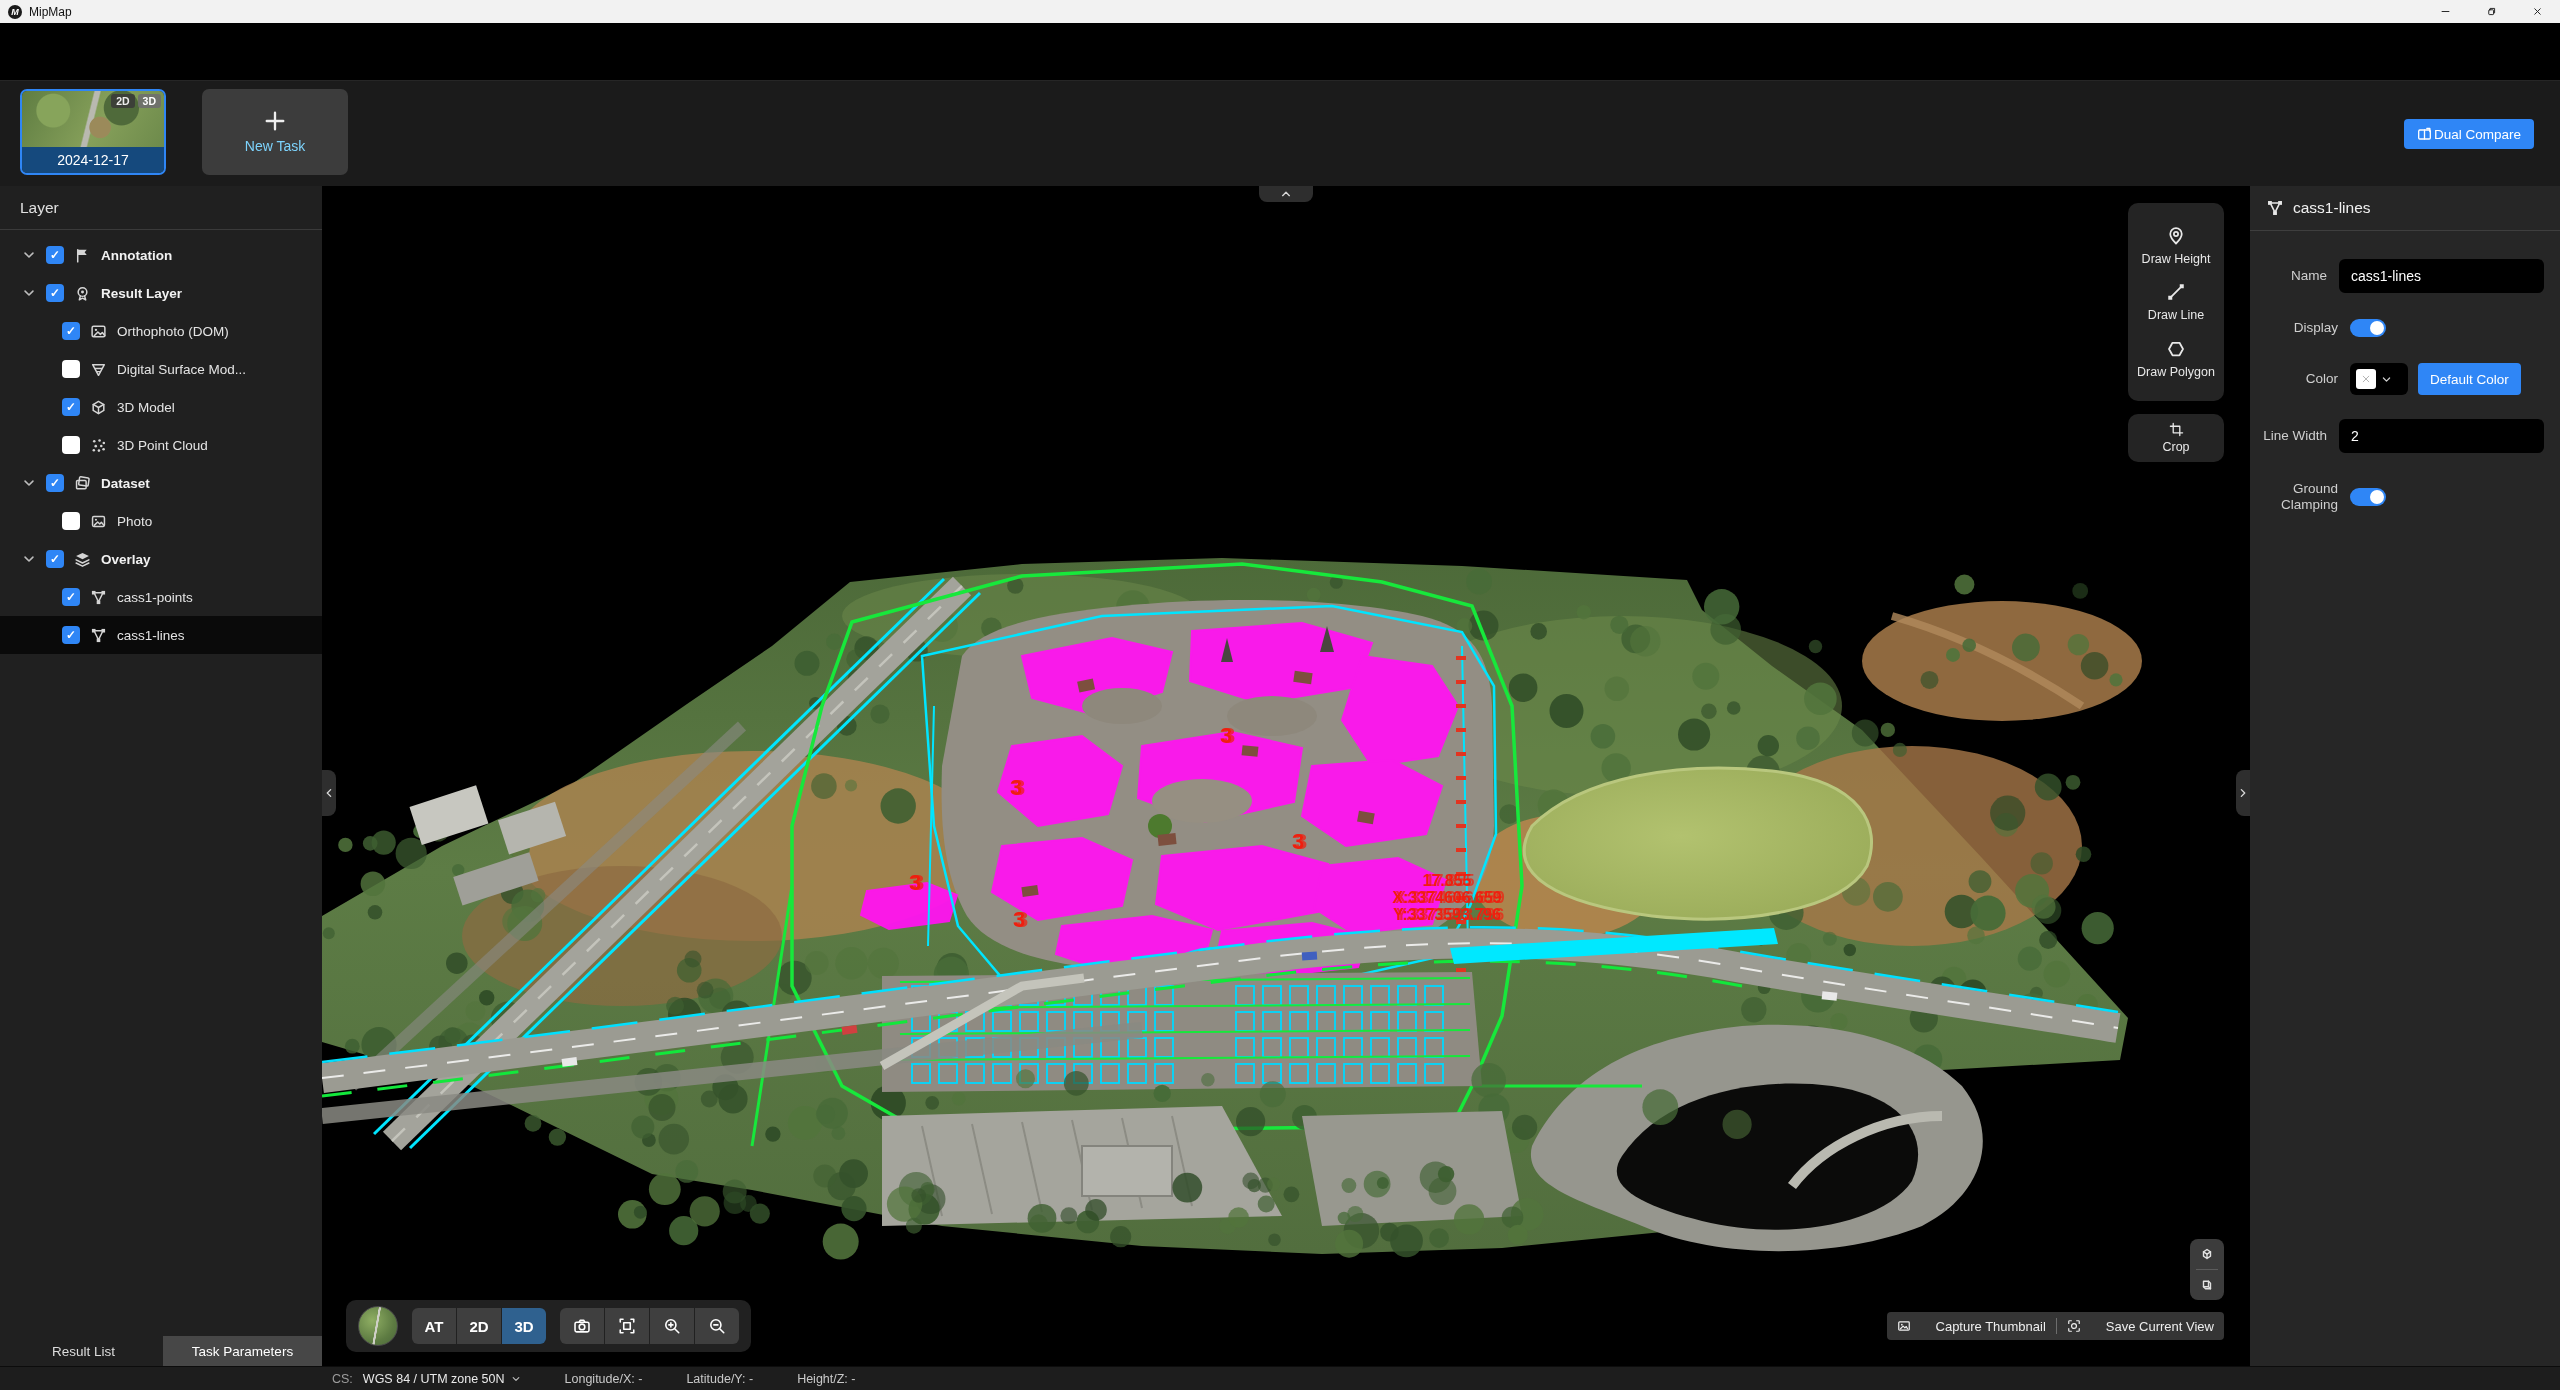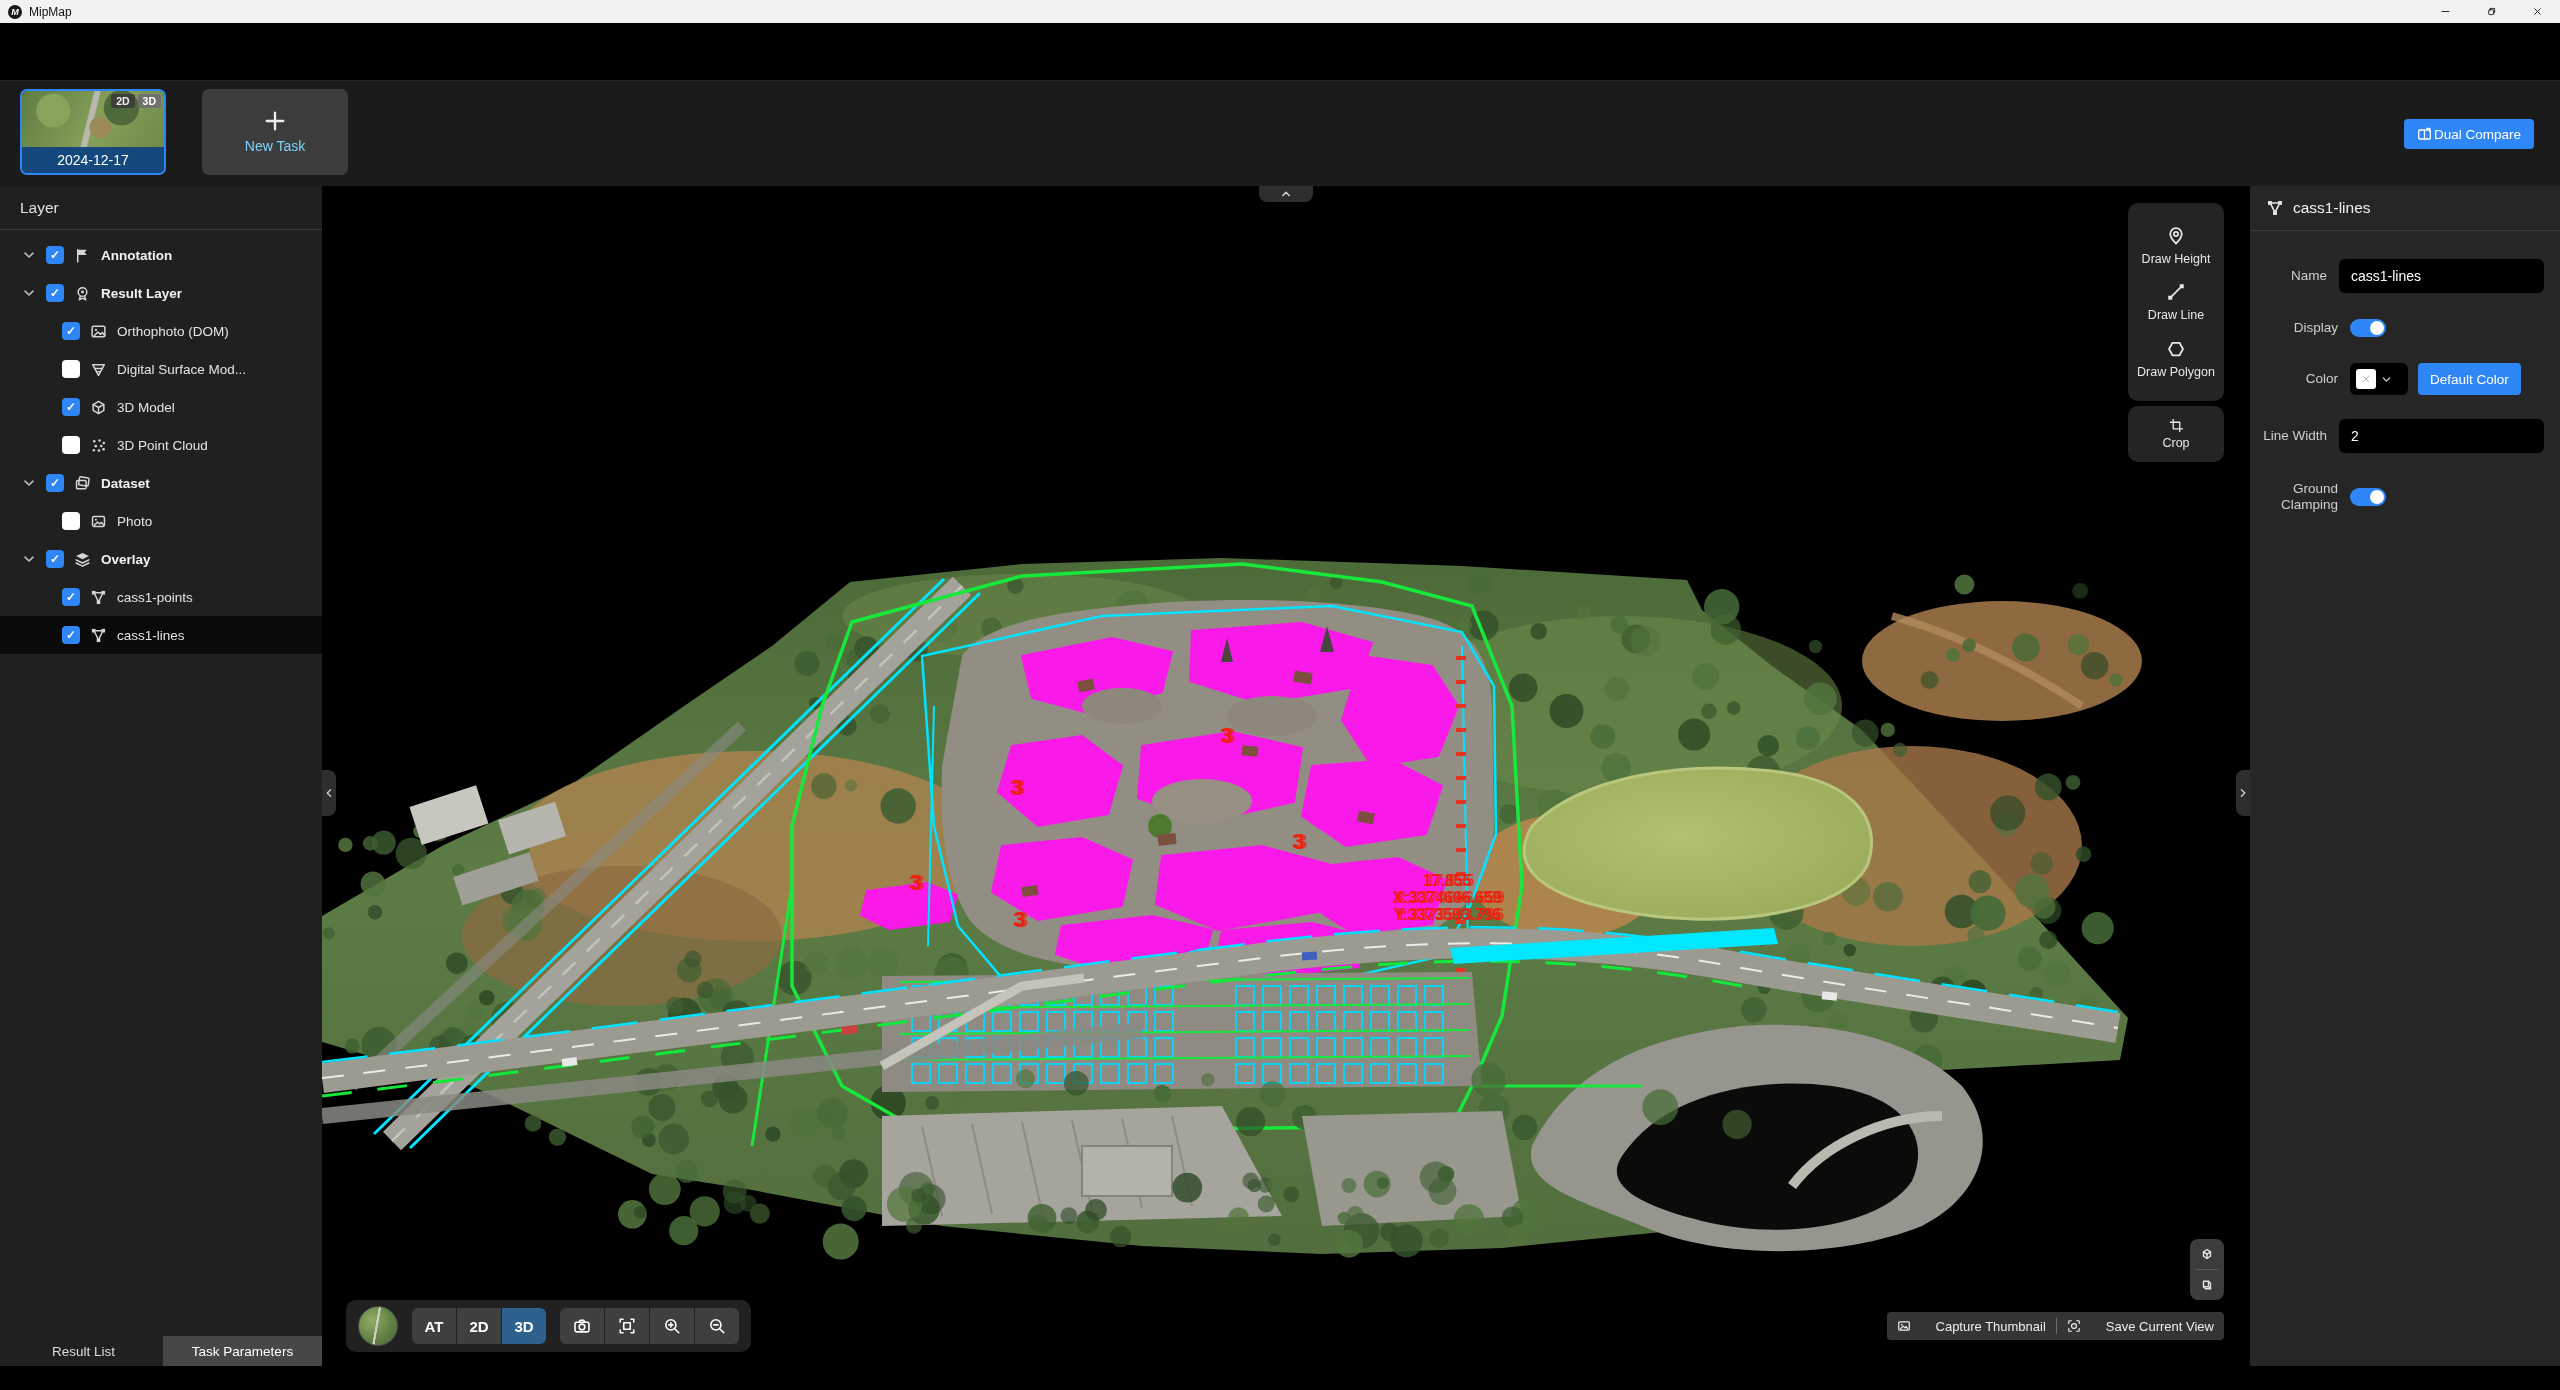--- a/index.html
+++ b/index.html
@@ -75,21 +75,21 @@
   .vp-handle .ic{width:12px;height:12px;}
   .vph-top{left:50%;top:0;transform:translateX(-50%);width:54px;height:16px;border-radius:0 0 8px 8px;}
   .vph-left{left:0;top:584px;width:14px;height:46px;border-radius:0 8px 8px 0;}
   .vph-right{right:0;top:584px;width:14px;height:46px;border-radius:8px 0 0 8px;}
 
   .draw-panel{position:absolute;right:26px;top:17px;width:96px;height:198px;border-radius:10px;background:#242424;
     display:flex;flex-direction:column;align-items:center;justify-content:space-evenly;padding:6px 0;}
   .tool{display:flex;flex-direction:column;align-items:center;gap:6px;color:#e8e8e8;}
   .tool .ic{width:20px;height:20px;}
   .tool-lb{font-size:12.5px;white-space:nowrap;}
-  .crop-card{position:absolute;right:26px;top:220px;width:96px;height:56px;border-radius:10px;background:#242424;
+  .crop-card{position:absolute;right:26px;top:228px;width:96px;height:48px;border-radius:10px;background:#242424;
     display:flex;flex-direction:column;align-items:center;justify-content:center;gap:3px;color:#e8e8e8;}
   .crop-card .ic{width:15px;height:15px;}
   .crop-lb{font-size:12.5px;}
 
   .bottom-toolbar{position:absolute;left:24px;bottom:14px;height:52px;border-radius:10px;background:#212121;
     display:flex;align-items:center;padding:0 12px;gap:14px;}
   .minimap{width:40px;height:40px;border-radius:50%;border:1px solid #4a4a4a;
     background:
      linear-gradient(100deg, rgba(0,0,0,0) 44%, #cfcfc6 45% 49%, rgba(0,0,0,0) 50%),
      radial-gradient(circle at 35% 35%, #8fae63, #5d7b42 62%, #49663a);}
@@ -1073,13 +1073,27 @@
       <input class="rp-input" type="text" value="2" style="">
     </div>
     <div class="rp-row" style="margin-top:28px;">
       <span class="rp-label">Ground Clamping</span>
       <span class="toggle">
           <span class="knob"></span>
         </span>
     </div>
   </div>
 
+  <div class="statusbar">
+    <span class="cs-label">CS:</span>
+    <span class="cs-value">
+      <span>WGS 84 / UTM zone 50N</span>
+      <span class="ic">
+          <svg viewBox="0 0 16 16" fill="none" stroke="currentColor" stroke-width="1.4" stroke-linecap="round" stroke-linejoin="round" xmlns="http://www.w3.org/2000/svg">
+            <path d="M3.5 5.8L8 10.3l4.5-4.5" stroke-width="1.8"></path>
+          </svg>
+        </span>
+    </span>
+    <span class="coord">Longitude/X: -</span>
+    <span class="coord">Latitude/Y: -</span>
+    <span class="coord">Height/Z: -</span>
+  </div>
 </div>
 
 </body></html>

